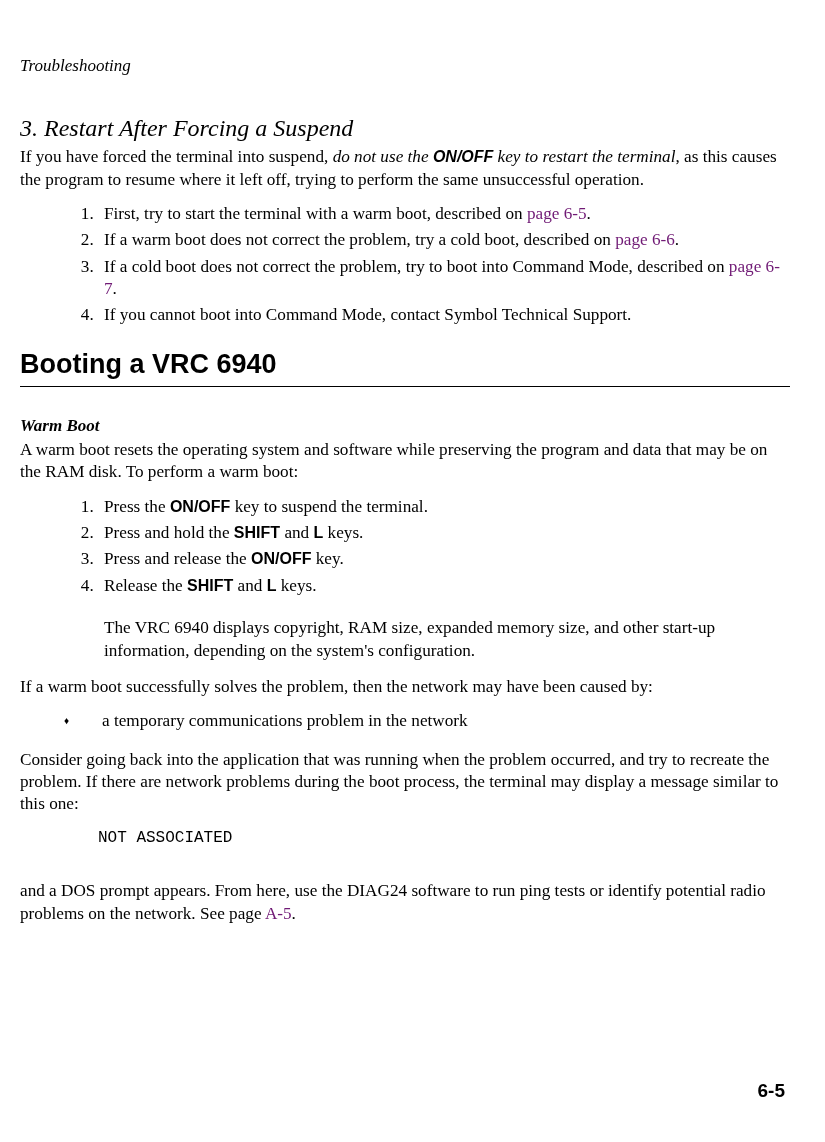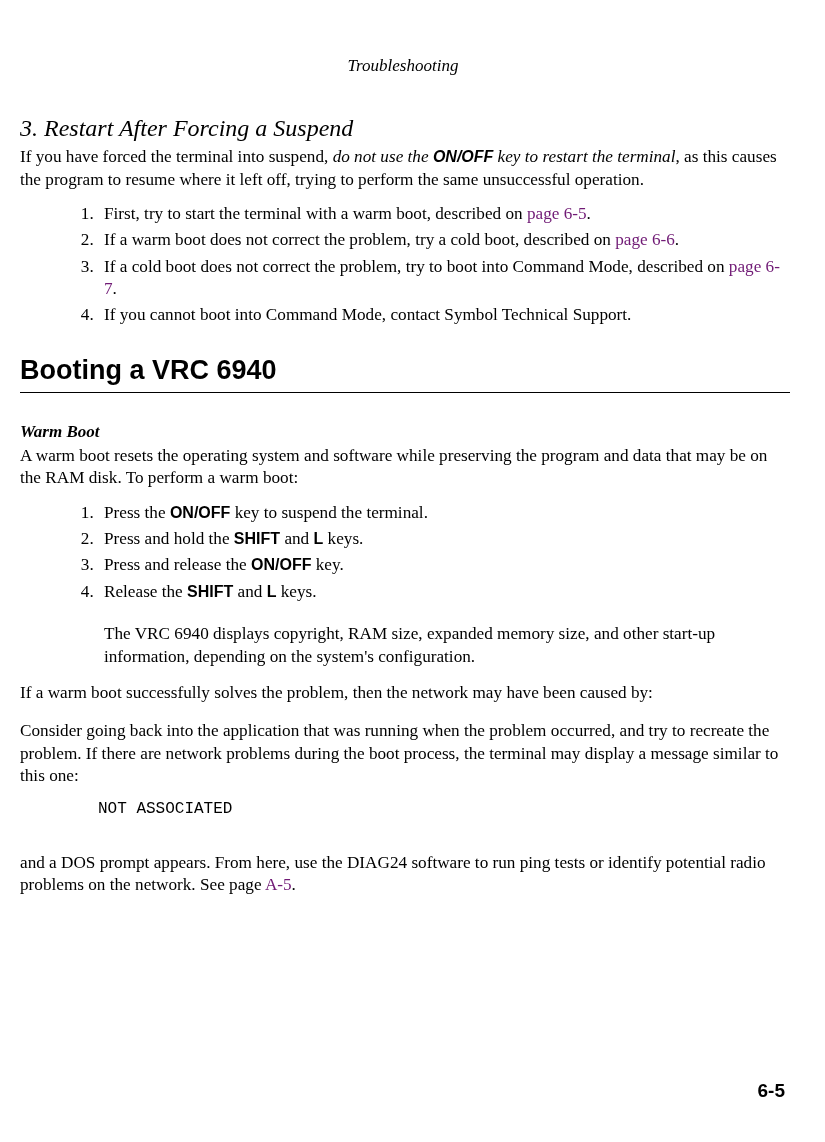--- a/index.html
+++ b/index.html
@@ -9,39 +9,39 @@
     margin: 0;
     padding: 55px 35px 0 20px;
     box-sizing: border-box;
     font-family: 'Georgia', 'Times New Roman', serif;
     font-size: 17.2px;
     color: #000;
     position: relative;
     line-height: 1.3;
   }
   .running-head {
-    text-align: center;
+    text-align: left;
     font-style: italic;
     font-family: Georgia, serif;
     font-size: 17px;
     margin-bottom: 36px;
     padding-right: 4px;
   }
   .h2 {
     font-family: Georgia, serif;
     font-style: italic;
     font-weight: normal;
     font-size: 24px;
     margin: 0 0 0 0;
   }
   .h1 {
     font-family: 'Arial', 'Helvetica', sans-serif;
     font-weight: bold;
     font-size: 27px;
-    margin: 26px 0 2px 0;
+    margin: 20px 0 2px 0;
     padding-bottom: 4px;
     border-bottom: 1px solid #000;
   }
   .h3 {
     font-family: Georgia, serif;
     font-style: italic;
     font-weight: bold;
     font-size: 17px;
     margin: 28px 0 2px 0;
   }
@@ -123,20 +123,21 @@
   <li><span>Press and hold the </span><span class="bold-sans">SHIFT</span><span> and </span><span class="bold-sans">L</span><span> keys.</span></li>
   <li><span>Press and release the </span><span class="bold-sans">ON/OFF</span><span> key.</span></li>
   <li><span>Release the </span><span class="bold-sans">SHIFT</span><span> and </span><span class="bold-sans">L</span><span> keys.</span>
     <div class="after-list-note" style="margin-top:20px;">The VRC 6940 displays copyright, RAM size, expanded memory size, and other start-up information, depending on the system's configuration.</div>
   </li>
 </ol>
 
 <p>If a warm boot successfully solves the problem, then the network may have been caused by:</p>
 
 <ul class="bullets">
+  <li>a temporary communications problem in the network</li>
 </ul>
 
 <p>Consider going back into the application that was running when the problem occurred, and try to recreate the problem. If there are network problems during the boot process, the terminal may display a message similar to this one:</p>
 
 <div class="mono">NOT ASSOCIATED</div>
 
 <p>
   <span>and a DOS prompt appears. From here, use the DIAG24 software to run ping tests or identify potential radio problems on the network. See page </span><span class="link">A-5</span><span>.</span>
 </p>
 

